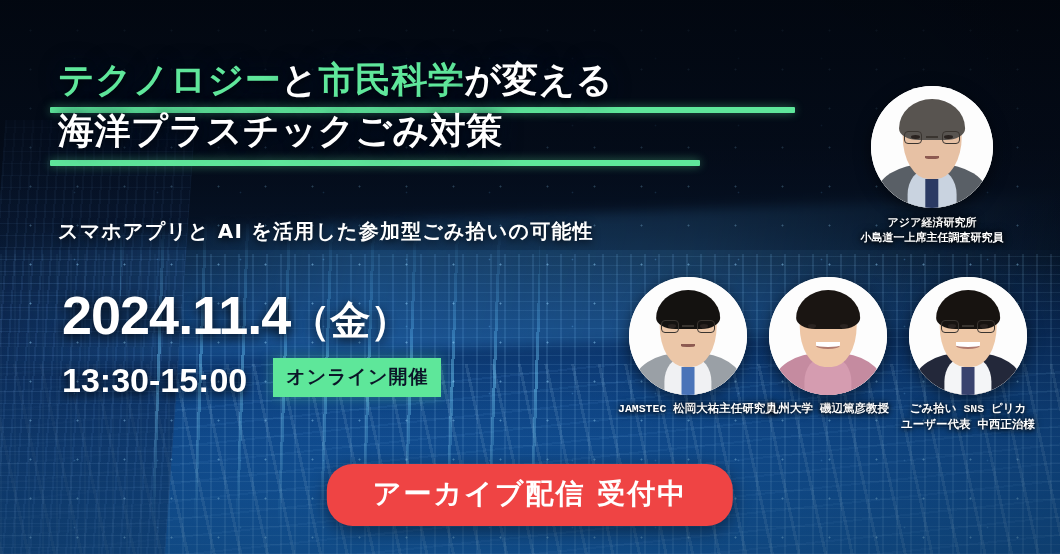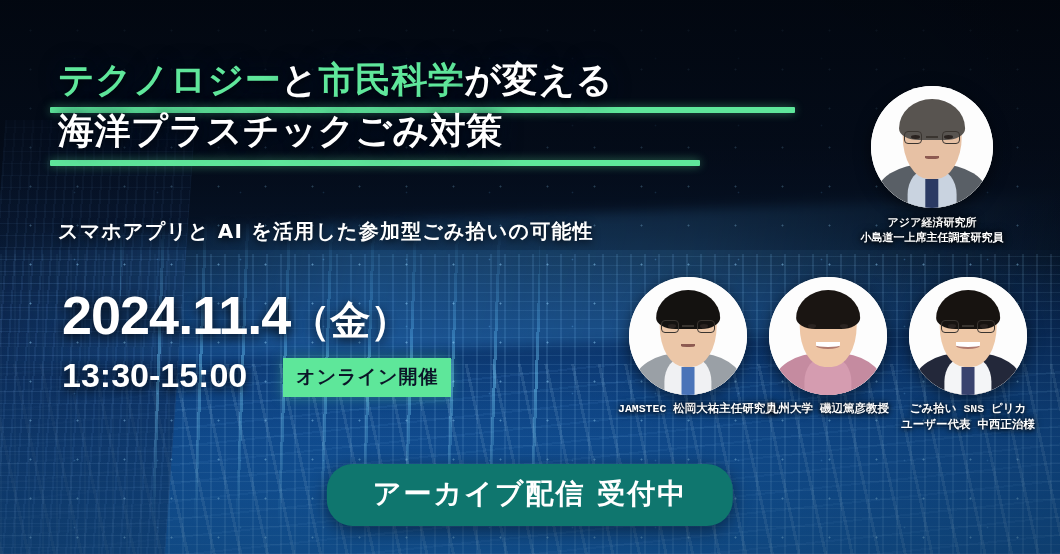--- a/index.html
+++ b/index.html
@@ -104,21 +104,21 @@
 
   
   .date-block{ position:absolute; left:62px; top:288px; z-index:6; }
   .date-main{
     color:#ffffff; font-weight:700; font-size:54px; line-height:1;
     letter-spacing:-1px; white-space:nowrap;
     font-family:"Liberation Sans","DejaVu Sans",sans-serif;
     text-shadow:0 3px 12px rgba(0,0,0,.9);
   }
   .date-dow{ font-size:40px; letter-spacing:0; }
-  .date-row2{ display:flex; align-items:flex-start; gap:36px; margin-top:16px; }
+  .date-row2{ display:flex; align-items:flex-end; gap:26px; margin-top:16px; }
   .date-time{
     color:#ffffff; font-weight:700; font-size:34px; line-height:1;
     letter-spacing:0px; white-space:nowrap;
     font-family:"Liberation Sans","DejaVu Sans",sans-serif;
     text-shadow:0 3px 10px rgba(0,0,0,.9);
   }
   .badge{
     background:#5ee79a; color:#0b1528;
     font-weight:700; font-size:19px; letter-spacing:1px;
     padding:6px 13px 7px; white-space:nowrap;
@@ -146,21 +146,21 @@
   .sp-lead .cap{ margin-top:8px; font-size:11px; }
 
   
   .sp-row{ position:absolute; top:277px; z-index:7; width:140px; }
   .sp-row .photo{ width:118px; height:118px; margin:0 auto; }
   .sp1{ left:478px; } .sp2{ left:618px; } .sp3{ left:758px; } .sp4{ left:898px; }
 
   
   .cta{
     position:absolute; left:50%; transform:translateX(-50%); top:464px; z-index:8;
-    background:#0f766e; color:#ffffff;
+    background:#ef4444; color:#ffffff;
     font-size:28px; font-weight:700; letter-spacing:2px;
     padding:11px 46px 13px; border-radius:26px;
     white-space:nowrap; border:none; cursor:pointer;
     font-family:"DejaVu Sans","Liberation Sans",sans-serif;
     box-shadow:0 5px 18px rgba(0,0,0,.45);
   }
 
   
   .face{ position:absolute; inset:0; }
   .f-bg{ position:absolute; inset:0; background:#fdfdfd; }

